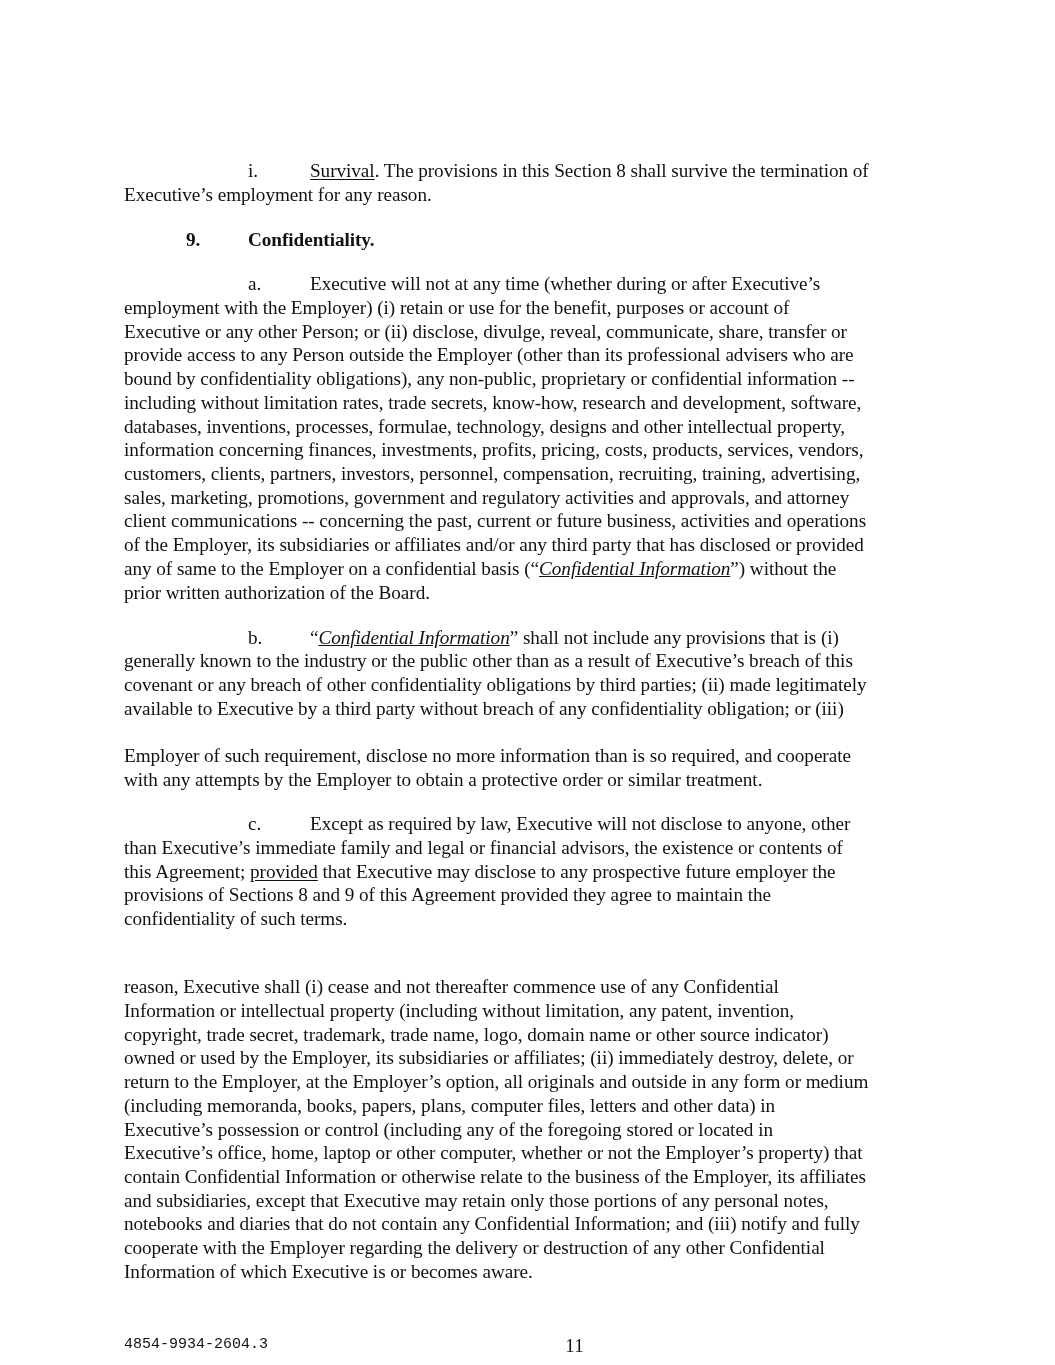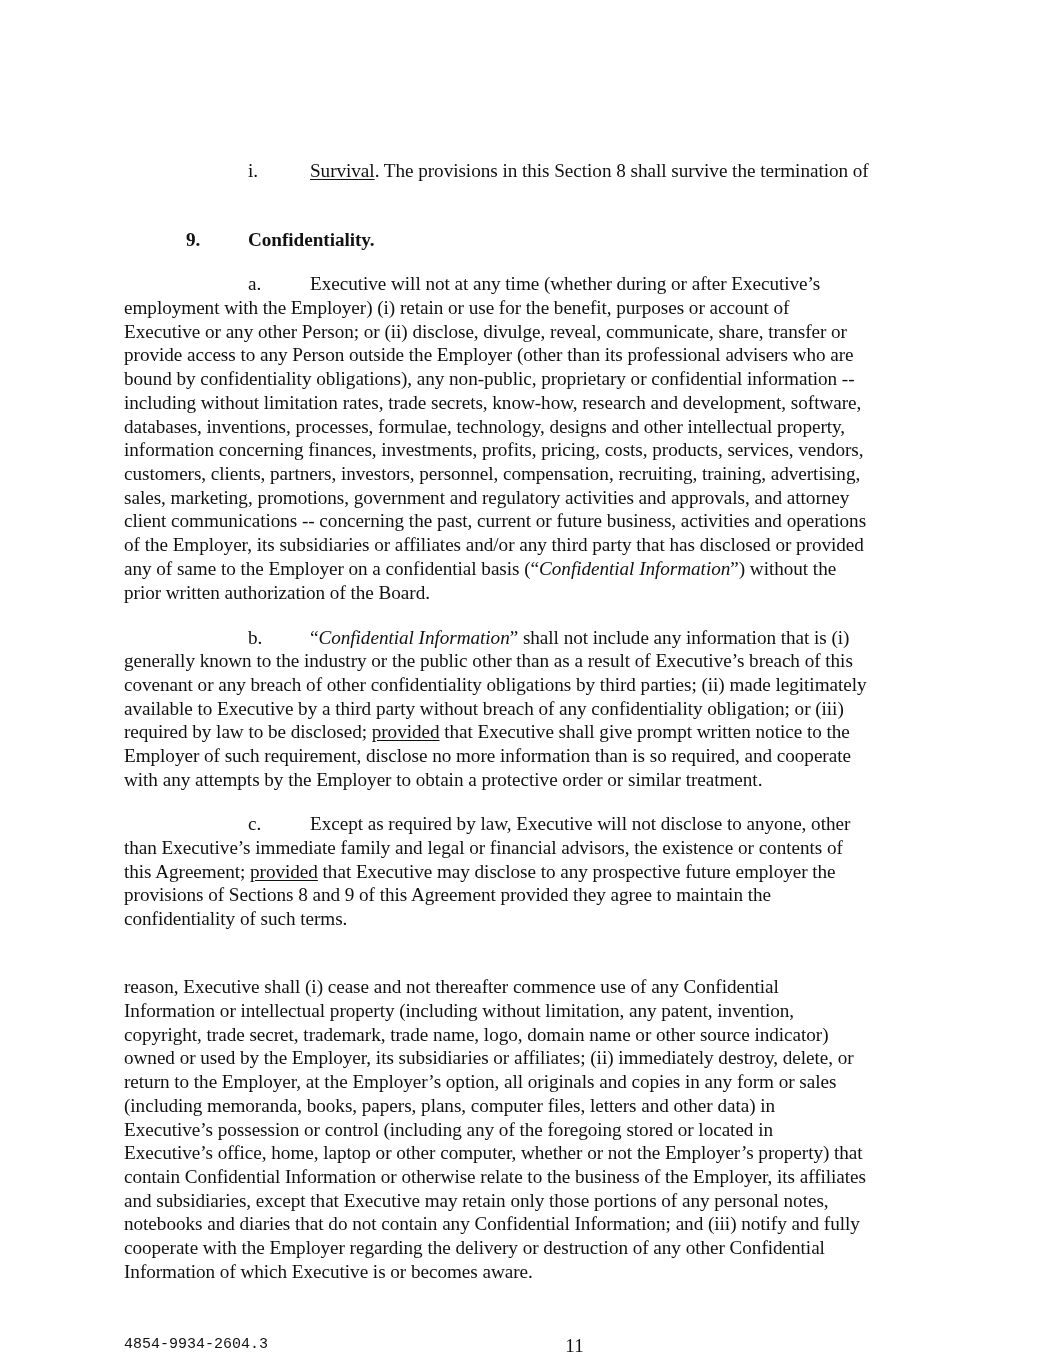--- a/index.html
+++ b/index.html
@@ -9,74 +9,74 @@
     font-family: "Liberation Serif", serif; color: #111111; margin-top: 46px;
   }
   .line {
     position: absolute; left: 124px; white-space: nowrap;
     font-size: 19.2px; line-height: 24px; letter-spacing: -0.05px;
   }
   .ind { left: 248px; }
   .marker { display: inline-block; width: 62px; }
   .heading { font-weight: bold; }
   .u { text-decoration: underline; text-underline-offset: 2px; }
-  .i { font-style: italic; }
+  .i { font-style: italic; text-decoration: underline; }
   .footer-id {
     position: absolute; left: 124px; top: 1290px;
     font-family: Liberation Mono, monospace; font-size: 15px; color: #111;
   }
   .page-num {
     position: absolute; left: 0; width: 1055px; top: 1289px; text-align: center;
     font-family: "Liberation Serif", serif; font-size: 19px; color: #111; padding-left: 47px;
   }
 </style>
 </head>
 <body>
 
 <div class="page">
 
   <div class="line ind" style="top:113px"><span class="marker">i.</span><span class="u">Survival</span><span>.  The provisions in this Section 8 shall survive the termination of</span></div>
+  <div class="line" style="top:137px">Executive’s employment for any reason.</div>
 
   <div class="line heading" style="top:182px; left:186px;"><span>9.</span></div>
   <div class="line heading" style="top:182px; left:248px;">Confidentiality.</div>
 
   <div class="line ind" style="top:226px"><span class="marker">a.</span><span>Executive will not at any time (whether during or after Executive’s</span></div>
   <div class="line" style="top:250px">employment with the Employer) (i) retain or use for the benefit, purposes or account of</div>
   <div class="line" style="top:274px">Executive or any other Person; or (ii) disclose, divulge, reveal, communicate, share, transfer or</div>
   <div class="line" style="top:297px">provide access to any Person outside the Employer (other than its professional advisers who are</div>
   <div class="line" style="top:321px">bound by confidentiality obligations), any non-public, proprietary or confidential information --</div>
   <div class="line" style="top:369px">databases, inventions, processes, formulae, technology, designs and other intellectual property,</div>
   <div class="line" style="top:345px">including without limitation rates, trade secrets, know-how, research and development, software,</div>
   <div class="line" style="top:392px">information concerning finances, investments, profits, pricing, costs, products, services, vendors,</div>
   <div class="line" style="top:416px">customers, clients, partners, investors, personnel, compensation, recruiting, training, advertising,</div>
   <div class="line" style="top:440px">sales, marketing, promotions, government and regulatory activities and approvals, and attorney</div>
   <div class="line" style="top:463px">client communications -- concerning the past, current or future business, activities and operations</div>
   <div class="line" style="top:487px">of the Employer, its subsidiaries or affiliates and/or any third party that has disclosed or provided</div>
   <div class="line" style="top:511px"><span>any of same to the Employer on a confidential basis (“</span><span class="i">Confidential Information</span><span>”) without the</span></div>
   <div class="line" style="top:535px">prior written authorization of the Board.</div>
 
-  <div class="line ind" style="top:580px"><span class="marker">b.</span><span>“</span><span class="i">Confidential Information</span><span>” shall not include any information that is (i)</span></div>
+  <div class="line ind" style="top:580px"><span class="marker">b.</span><span>“</span><span class="i">Confidential Information</span><span>” shall not include any provisions that is (i)</span></div>
   <div class="line" style="top:603px">generally known to the industry or the public other than as a result of Executive’s breach of this</div>
   <div class="line" style="top:627px">covenant or any breach of other confidentiality obligations by third parties; (ii) made legitimately</div>
   <div class="line" style="top:651px">available to Executive by a third party without breach of any confidentiality obligation; or (iii)</div>
-  <div class="line" style="top:674px"><span>required by law to be disclosed; </span><span class="u">provided</span><span> that Executive shall give prompt written notice to the</span></div>
   <div class="line" style="top:698px">Employer of such requirement, disclose no more information than is so required, and cooperate</div>
   <div class="line" style="top:722px">with any attempts by the Employer to obtain a protective order or similar treatment.</div>
 
   <div class="line ind" style="top:766px"><span class="marker">c.</span><span>Except as required by law, Executive will not disclose to anyone, other</span></div>
   <div class="line" style="top:790px">than Executive’s immediate family and legal or financial advisors, the existence or contents of</div>
   <div class="line" style="top:814px"><span>this Agreement; </span><span class="u">provided</span><span> that Executive may disclose to any prospective future employer the</span></div>
   <div class="line" style="top:837px">provisions of Sections 8 and 9 of this Agreement provided they agree to maintain the</div>
   <div class="line" style="top:861px">confidentiality of such terms.</div>
 
   <div class="line" style="top:929px">reason, Executive shall (i) cease and not thereafter commence use of any Confidential</div>
   <div class="line" style="top:953px">Information or intellectual property (including without limitation, any patent, invention,</div>
   <div class="line" style="top:977px">copyright, trade secret, trademark, trade name, logo, domain name or other source indicator)</div>
   <div class="line" style="top:1000px">owned or used by the Employer, its subsidiaries or affiliates; (ii) immediately destroy, delete, or</div>
-  <div class="line" style="top:1024px">return to the Employer, at the Employer’s option, all originals and copies in any form or sales</div>
+  <div class="line" style="top:1024px">return to the Employer, at the Employer’s option, all originals and outside in any form or medium</div>
   <div class="line" style="top:1048px">(including memoranda, books, papers, plans, computer files, letters and other data) in</div>
   <div class="line" style="top:1072px">Executive’s possession or control (including any of the foregoing stored or located in</div>
   <div class="line" style="top:1095px">Executive’s office, home, laptop or other computer, whether or not the Employer’s property) that</div>
   <div class="line" style="top:1119px">contain Confidential Information or otherwise relate to the business of the Employer, its affiliates</div>
   <div class="line" style="top:1143px">and subsidiaries, except that Executive may retain only those portions of any personal notes,</div>
   <div class="line" style="top:1166px">notebooks and diaries that do not contain any Confidential Information; and (iii) notify and fully</div>
   <div class="line" style="top:1190px">cooperate with the Employer regarding the delivery or destruction of any other Confidential</div>
   <div class="line" style="top:1214px">Information of which Executive is or becomes aware.</div>
 
   <div class="footer-id">4854-9934-2604.3</div>

